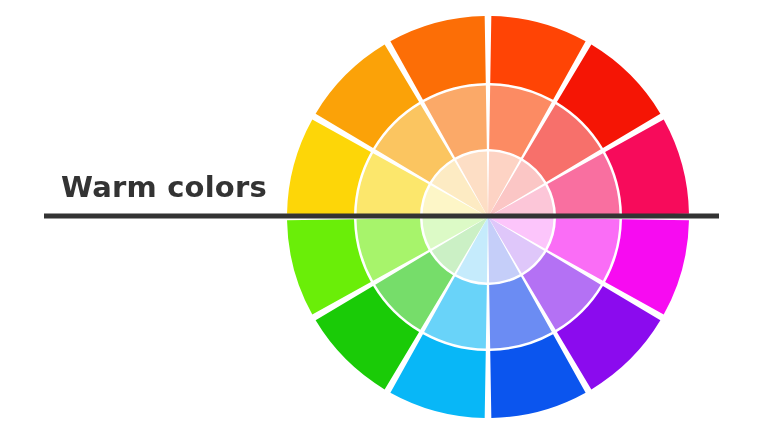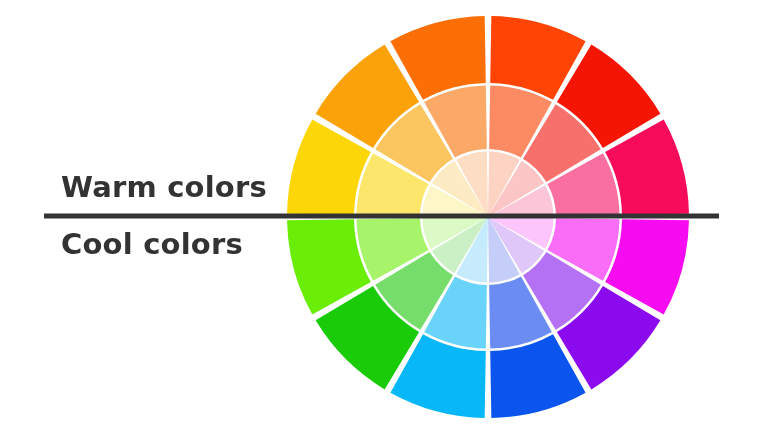--- a/index.html
+++ b/index.html
@@ -118,15 +118,14 @@
           <path d="M 456.19 159.74 A 65.5 65.5 0 0 1 486.91 151.51 L 487.98 216.00 A 1 1 0 0 0 487.51 216.13 Z" fill="#FDDEC5"></path>
         </g>
       </g>
     <g id="divider-group">
         <line x1="44" y1="216" x2="719" y2="216" stroke="#333333" stroke-width="5"></line>
       </g>
   </svg>
 
   <div class="label-text" id="warm-label">Warm colors</div>
 
-  <div class="label-text" id="cool-label">Cool colors</div>
 
 </div>
 
 </body></html>

